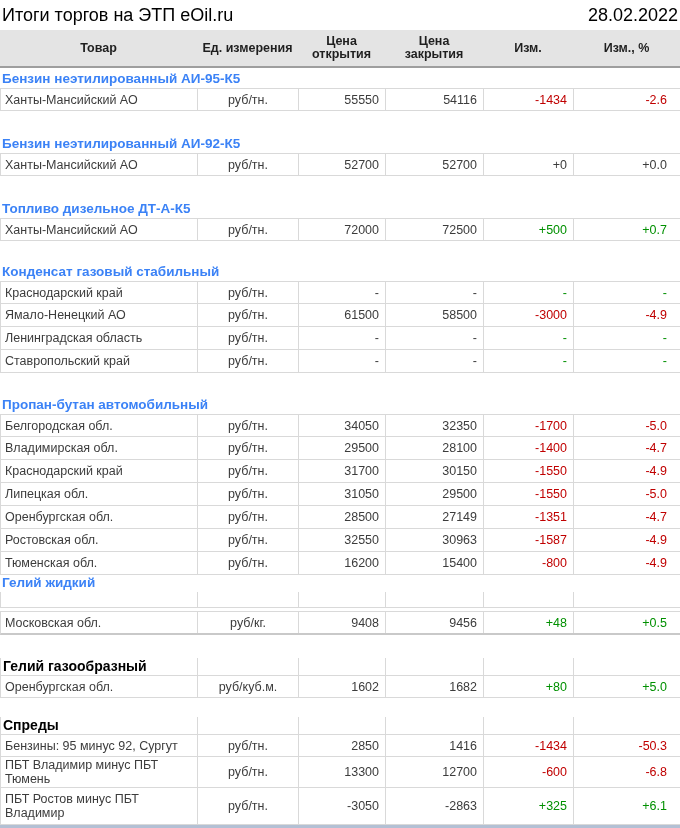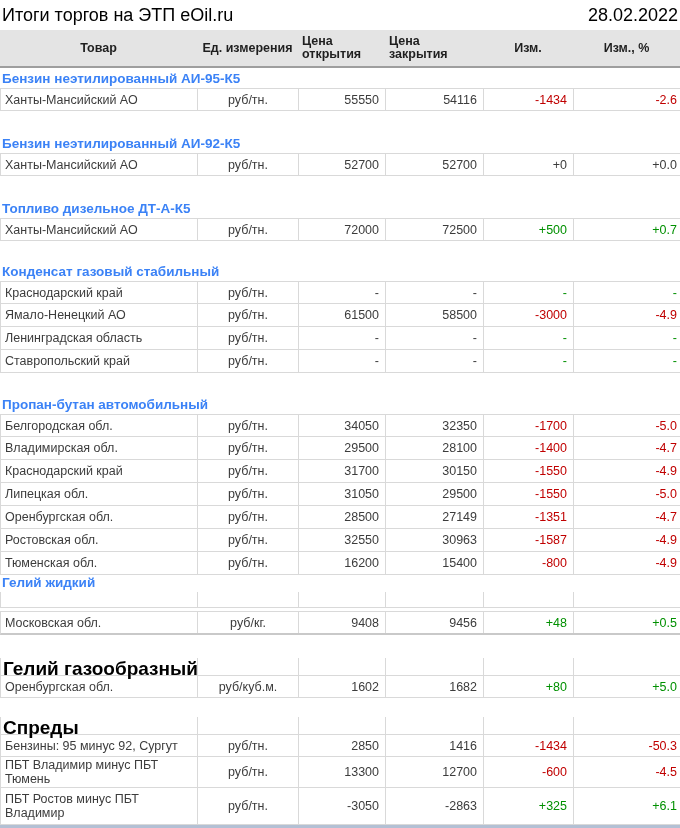--- a/index.html
+++ b/index.html
@@ -10,42 +10,42 @@
   *{margin:0;padding:0;box-sizing:border-box}
   body{width:680px;height:828px;background:#fff;font-family:"Liberation Sans",sans-serif;color:var(--text);overflow:hidden}
   .page{width:680px;height:828px;position:relative;overflow:hidden}
 
   .titlebar{height:30px;display:flex;justify-content:space-between;align-items:center;padding:0 2px}
   .page-title,.report-date{font-weight:normal;font-size:18px;color:#000;white-space:nowrap}
 
   .grid{display:grid;grid-template-columns:197px 101px 87px 98px 90px 107px}
 
   .colhead{height:38px;background:var(--hdrbg);border-bottom:2px solid var(--hdrborder)}
-  .colhead .hc{display:flex;align-items:center;justify-content:center;
+  .colhead .hc{display:flex;align-items:center;justify-content:center;text-align:center;
     font-weight:bold;font-size:12.5px;line-height:13px;color:#1f1f1f;padding:1px 4px}
 
   .sec-title{display:flex;align-items:flex-end;padding:0 0 2px 2px;font-weight:bold;font-size:13.5px;color:#3b82f6}
   .h17{height:17px}.h19{height:19px}.h20{height:20px}
 
   .sec-grid{align-items:end;border-left:1px solid var(--border)}
   .sec-grid .scell{border-right:1px solid var(--border);height:100%;display:flex;align-items:flex-end;padding:0 0 1px 2px}
-  .sec-grid .scell .st{font-weight:bold;font-size:19px;color:#000;white-space:nowrap}
+  .sec-grid .scell .st{font-weight:bold;font-size:14px;color:#000;white-space:nowrap}
 
   .rows .row:first-child{border-top:1px solid var(--border)}
   .row{border-bottom:1px solid var(--border);border-left:1px solid var(--border);min-height:23px}
   .row.h16{min-height:16px;height:16px}
   .row.h24{min-height:24px}
   .row.h31{min-height:31px}
   .row.h37{min-height:37px}
   .row.thickb{border-bottom:2px solid var(--thick)}
   .cell{border-right:1px solid var(--border);display:flex;align-items:center;font-size:12.5px;line-height:14px;color:var(--text)}
   .cell.name{padding:1px 2px 1px 4px}
   .cell.unit{justify-content:center;text-align:center}
   .cell.num{justify-content:flex-end;padding-right:6px;white-space:nowrap}
-  .cell.last{padding-right:3px}
+  .cell.last{padding-right:13px}
 
   .cell[data-trend="down"]{color:var(--neg)}
   .cell[data-trend="up"]{color:var(--pos)}
   .cell[data-trend="dash"]{color:var(--pos)}
   .cell[data-trend="zero"]{color:var(--text)}
 
   .gap{width:100%}
   .g3{height:3px}.g19{height:19px}.g21{height:21px}.g22{height:22px}.g23{height:23px}
   .bottom-edge{height:3px;background:var(--bottom)}
 </style>
@@ -266,21 +266,21 @@
       <div class="cell num">1416</div>
       <div class="cell num" data-trend="down">-1434</div>
       <div class="cell num last" data-trend="down">-50.3</div>
     </div>
     <div class="row grid h31">
       <div class="cell name">ПБТ Владимир минус ПБТ Тюмень</div>
       <div class="cell unit">руб/тн.</div>
       <div class="cell num">13300</div>
       <div class="cell num">12700</div>
       <div class="cell num" data-trend="down">-600</div>
-      <div class="cell num last" data-trend="down">-4.5</div>
+      <div class="cell num last" data-trend="down">-6.8</div>
     </div>
     <div class="row grid h37">
       <div class="cell name">ПБТ Ростов минус ПБТ Владимир</div>
       <div class="cell unit">руб/тн.</div>
       <div class="cell num">-3050</div>
       <div class="cell num">-2863</div>
       <div class="cell num" data-trend="up">+325</div>
       <div class="cell num last" data-trend="up">+6.1</div>
     </div>
   </div>

